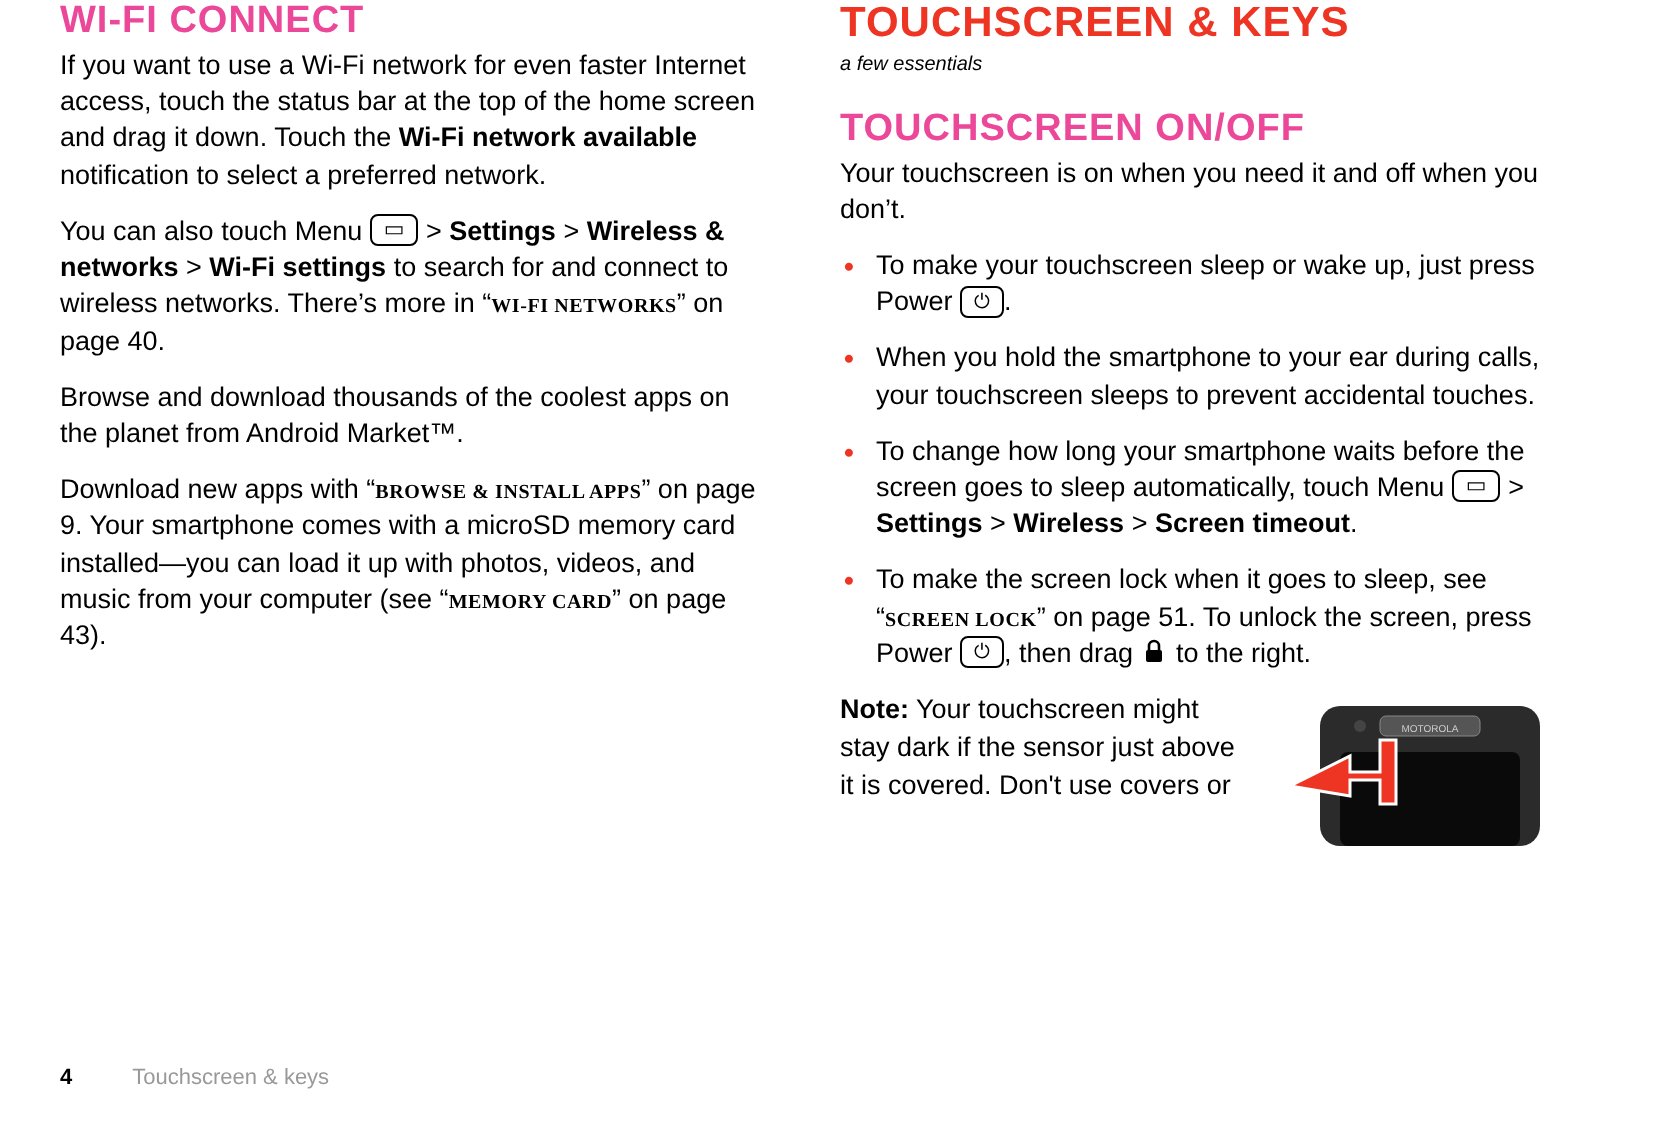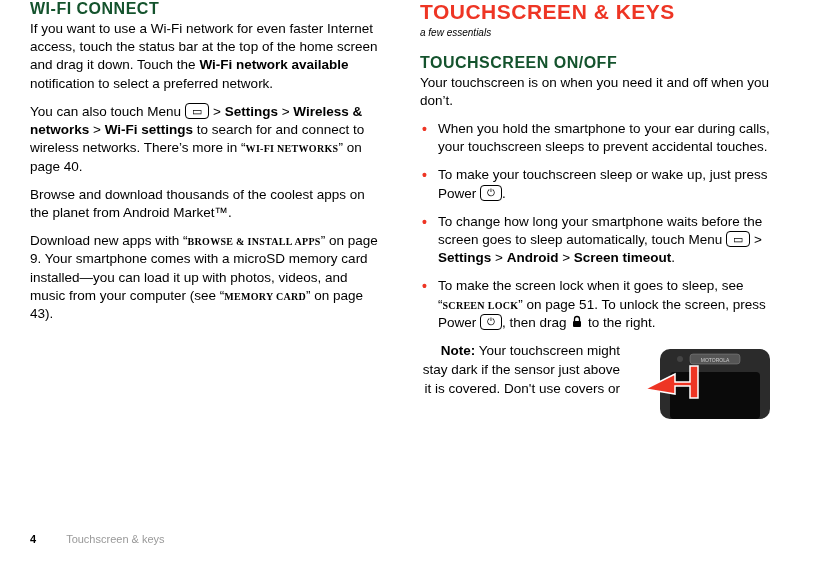--- a/index.html
+++ b/index.html
@@ -27,22 +27,22 @@
     font-family: Arial, sans-serif;
     font-weight: 900;
     font-size: 21px;
     color: #ee3524;
     letter-spacing: 0.5px;
     margin: 0 0 2px 0;
   }
   .heading-minor {
     font-family: Arial, sans-serif;
     font-weight: 900;
-    font-size: 16px;
-    color: #14532d;
+    font-size: 19px;
+    color: #ec4899;
     letter-spacing: 0.5px;
     margin: 14px 0 2px 0;
   }
   .subtitle {
     font-style: italic;
     font-size: 10px;
     margin: 0 0 14px 0;
   }
   p {
     margin: 0 0 10px 0;
@@ -111,21 +111,20 @@
   }
   .phone-area {
     float: right;
     width: 130px;
     height: 75px;
     margin-left: 8px;
     margin-top: 2px;
   }
   .note-block {
     overflow: visible;
-    text-align: right;
   }
   svg { display: block; }
 </style>
 </head>
 <body>
 
 <div class="page">
   <div class="col">
 
     <div class="heading-minor" style="margin-top:0">WI-FI CONNECT</div>
@@ -143,26 +142,26 @@
   </div>
 
   <div class="col">
     <div class="heading-major">TOUCHSCREEN &amp; KEYS</div>
     <p class="subtitle">a few essentials</p>
 
     <div class="heading-minor">TOUCHSCREEN ON/OFF</div>
     <p>Your touchscreen is on when you need it and off when you don’t.</p>
 
     <ul>
-      <li>When you hold the smartphone to your ear during calls, your touchscreen sleeps to prevent accidental touches.</li>
       <li>
         <span>To make your touchscreen sleep or wake up, just press Power </span><span class="key-icon power-icon"></span><span>.</span>
       </li>
+      <li>When you hold the smartphone to your ear during calls, your touchscreen sleeps to prevent accidental touches.</li>
       <li>
-        <span>To change how long your smartphone waits before the screen goes to sleep automatically, touch Menu </span><span class="key-icon menu-icon"></span><span> &gt; </span><span class="bold">Settings</span><span> &gt; </span><span class="bold">Android</span><span> &gt; </span><span class="bold">Screen timeout</span><span>.</span>
+        <span>To change how long your smartphone waits before the screen goes to sleep automatically, touch Menu </span><span class="key-icon menu-icon"></span><span> &gt; </span><span class="bold">Settings</span><span> &gt; </span><span class="bold">Wireless</span><span> &gt; </span><span class="bold">Screen timeout</span><span>.</span>
       </li>
       <li>
         <span>To make the screen lock when it goes to sleep, see “</span><span class="smallcaps">SCREEN LOCK</span><span>” on page 51. To unlock the screen, press Power </span><span class="key-icon power-icon"></span><span>, then drag </span><span class="lock-glyph"><svg width="14" height="14" viewBox="0 0 14 14">
               <rect x="3" y="6" width="8" height="6" rx="1" fill="#000"></rect>
               <path d="M4.5 6 V4 a2.5 2.5 0 0 1 5 0 V6" fill="none" stroke="#000" stroke-width="1.3"></path>
             </svg></span><span> to the right.</span>
       </li>
     </ul>
 
     <div class="note-block">

